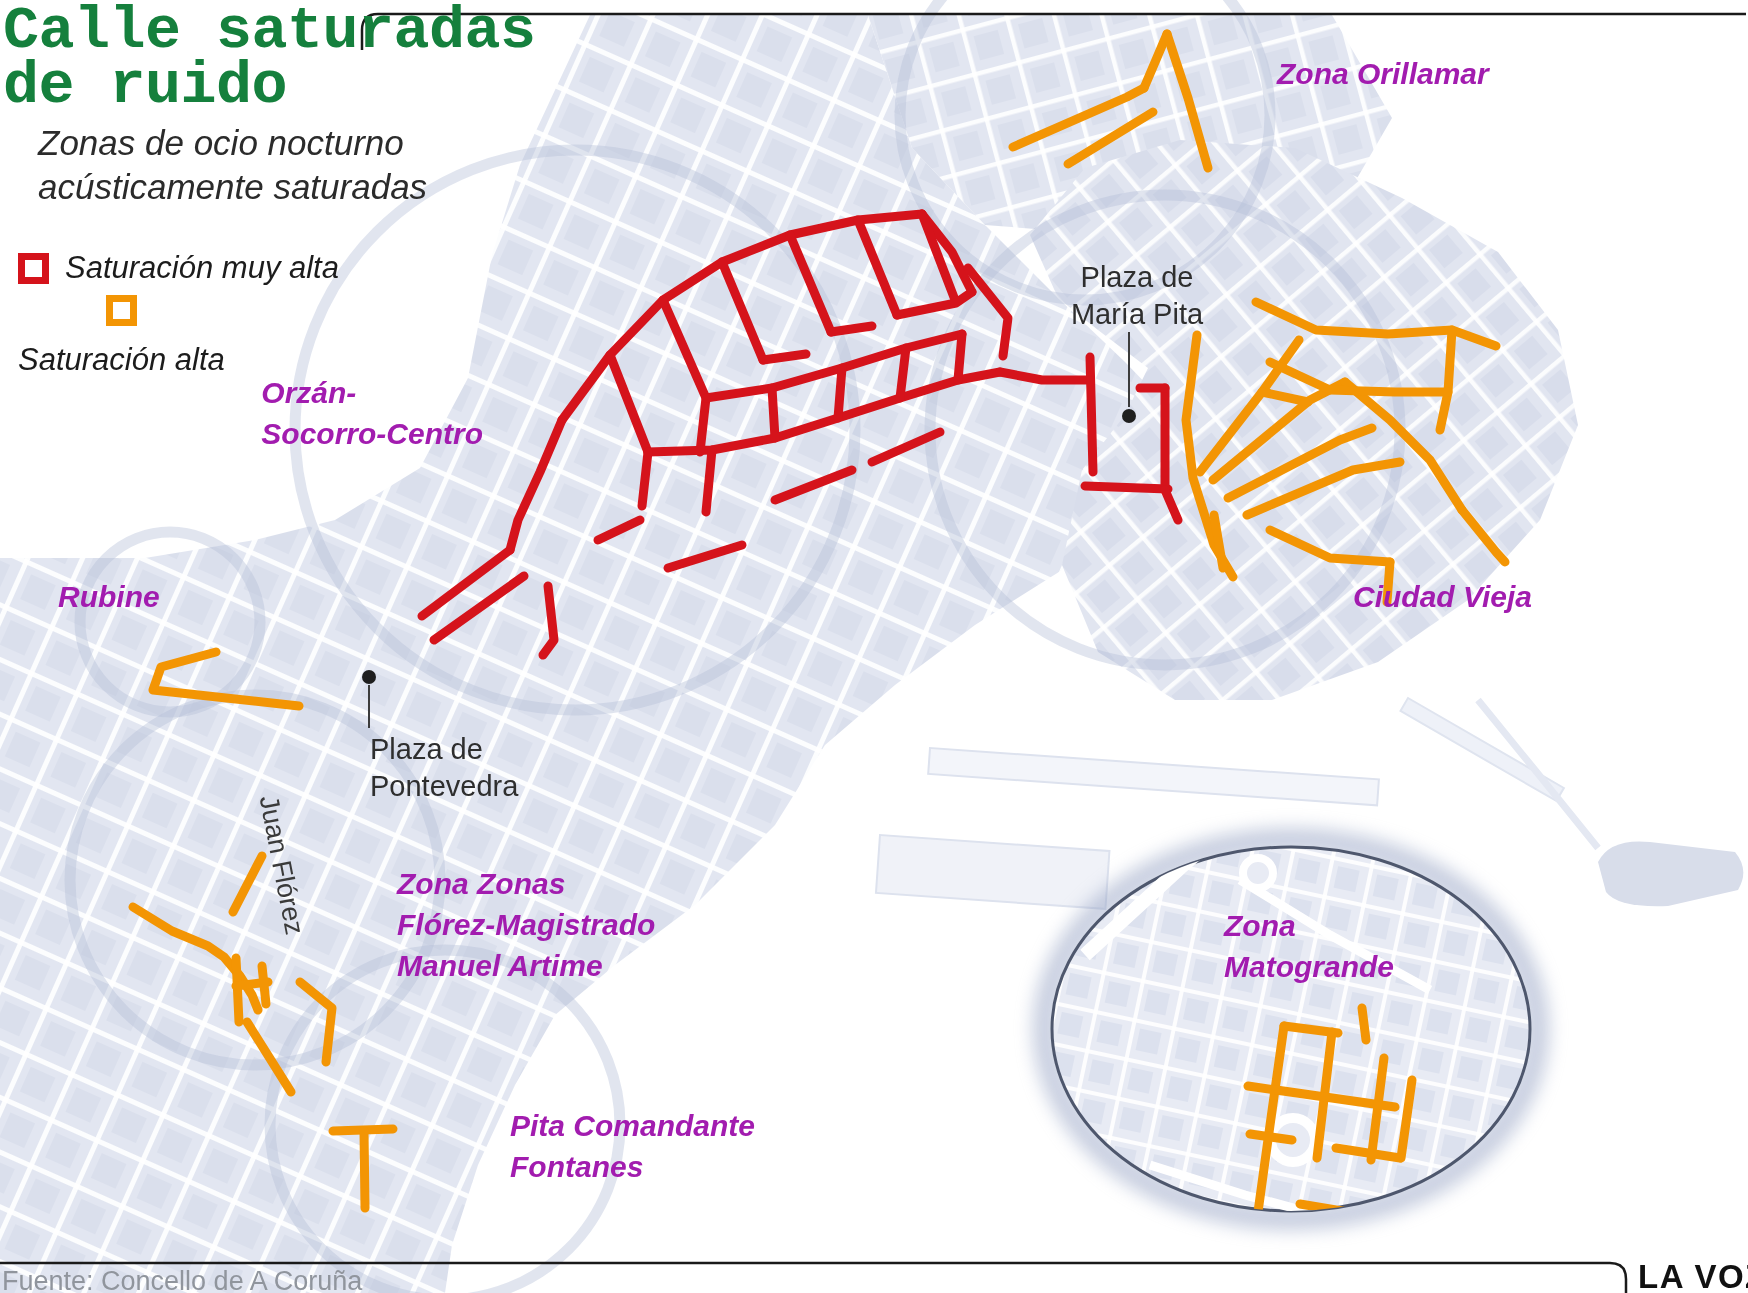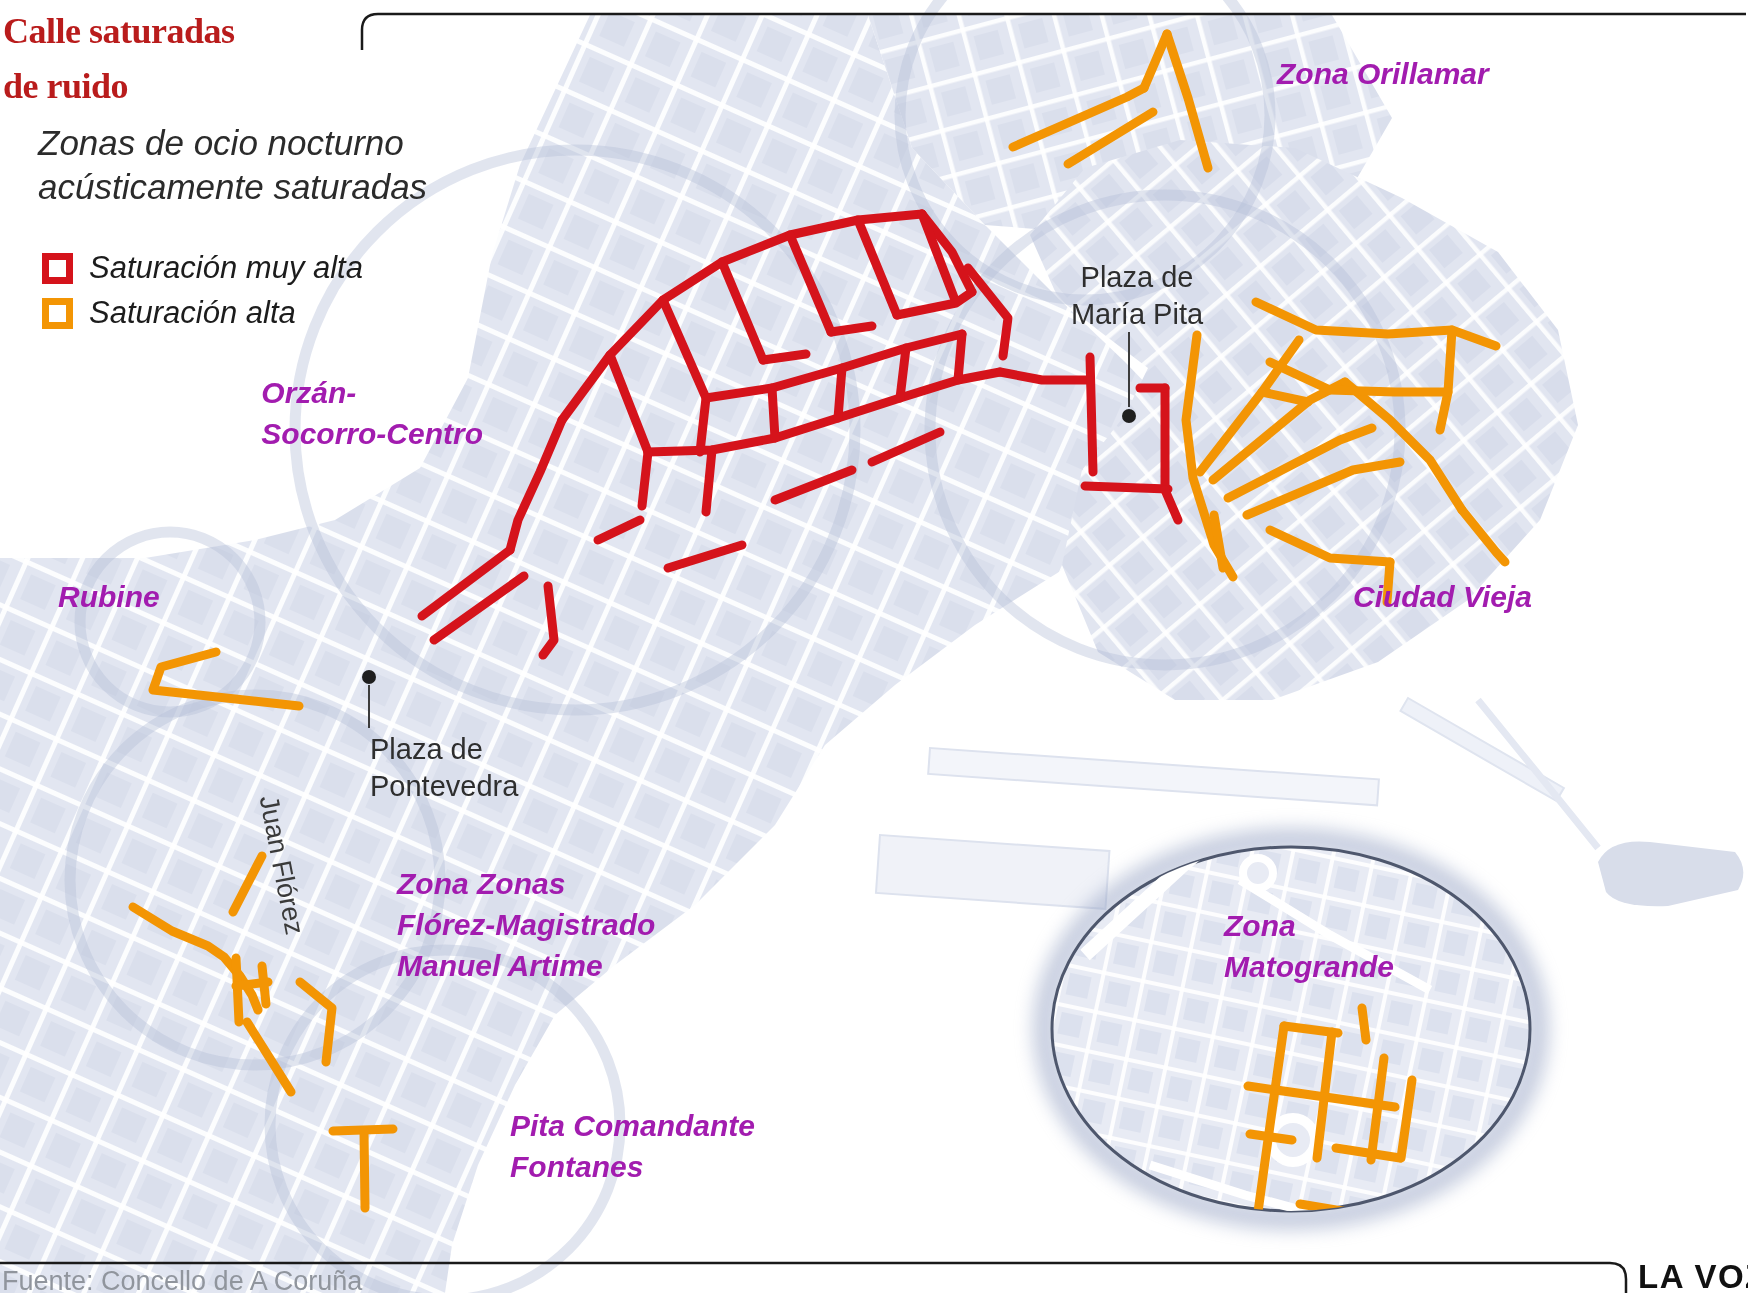--- a/index.html
+++ b/index.html
@@ -1,23 +1,23 @@
 <!DOCTYPE html>
 <html><head>
 <meta charset="utf-8">
 <style>
   html,body{margin:0;padding:0;background:#ffffff;}
   #stage{position:relative;width:1748px;height:1293px;overflow:hidden;background:#ffffff;
          font-family:"Liberation Sans",sans-serif;}
   #map-svg{position:absolute;left:0;top:0;}
   .lbl{position:absolute;white-space:nowrap;}
-  .title{font-family:Liberation Serif, serif;font-weight:bold;
-         font-size:36px;line-height:55px;color:#b91c1c;letter-spacing:-0.5px;}
+  .title{font-family:Liberation Mono, monospace;font-weight:bold;
+         font-size:60px;line-height:55px;color:#15803d;letter-spacing:-0.5px;}
   .subtitle{font-size:35px;line-height:44px;font-style:italic;color:#2b2b2b;margin-left:35px;}
-  .legend-row{position:absolute;display:flex;align-items:center;gap:16px;margin-left:24px;}
+  .legend-row{position:absolute;display:flex;align-items:center;gap:16px;}
   .swatch{width:17px;height:17px;border:7px solid #d5131b;background:#fff;flex:0 0 auto;}
   .legend-text{font-size:31px;font-style:italic;color:#1c1c1c;}
   .zone{font-weight:bold;font-style:italic;font-size:30px;line-height:41px;color:#a21caf;}
   .plaza{font-weight:400;font-size:29px;line-height:37px;color:#2e2e2e;}
   .street-name{font-weight:400;font-size:27px;color:#3a3a3a;transform-origin:0 0;}
   .right-align{text-align:left;}
   .center-align{text-align:center;transform:translateX(-50%);}
   .source{font-size:27px;color:#90959d;}
   .brand{font-size:33px;font-weight:600;letter-spacing:1.5px;color:#111;}
 </style>
@@ -197,21 +197,21 @@
 
   <div class="lbl subtitle" style="left:3px;top:121px;">
     <div>Zonas de ocio nocturno</div>
     <div>acústicamente saturadas</div>
   </div>
 
   <div class="legend-row" style="left:18px;top:250px;">
     <div class="swatch" id="swatch-very-high" style="border-color: rgb(213, 19, 27);"></div>
     <div class="legend-text">Saturación muy alta</div>
   </div>
-  <div class="legend-row" style="left:18px;top:295px;">
+  <div class="legend-row" style="left:18px;top:295px;flex-direction:column;">
     <div class="swatch" id="swatch-high" style="border-color: rgb(243, 149, 4);"></div>
     <div class="legend-text">Saturación alta</div>
   </div>
 
   <div class="lbl zone" style="left:1277px;top:53px;">Zona Orillamar</div>
 
   <div class="lbl zone right-align" style="right:1265px;top:372px;">
     <div>Orzán-</div>
     <div>Socorro-Centro</div>
   </div>

